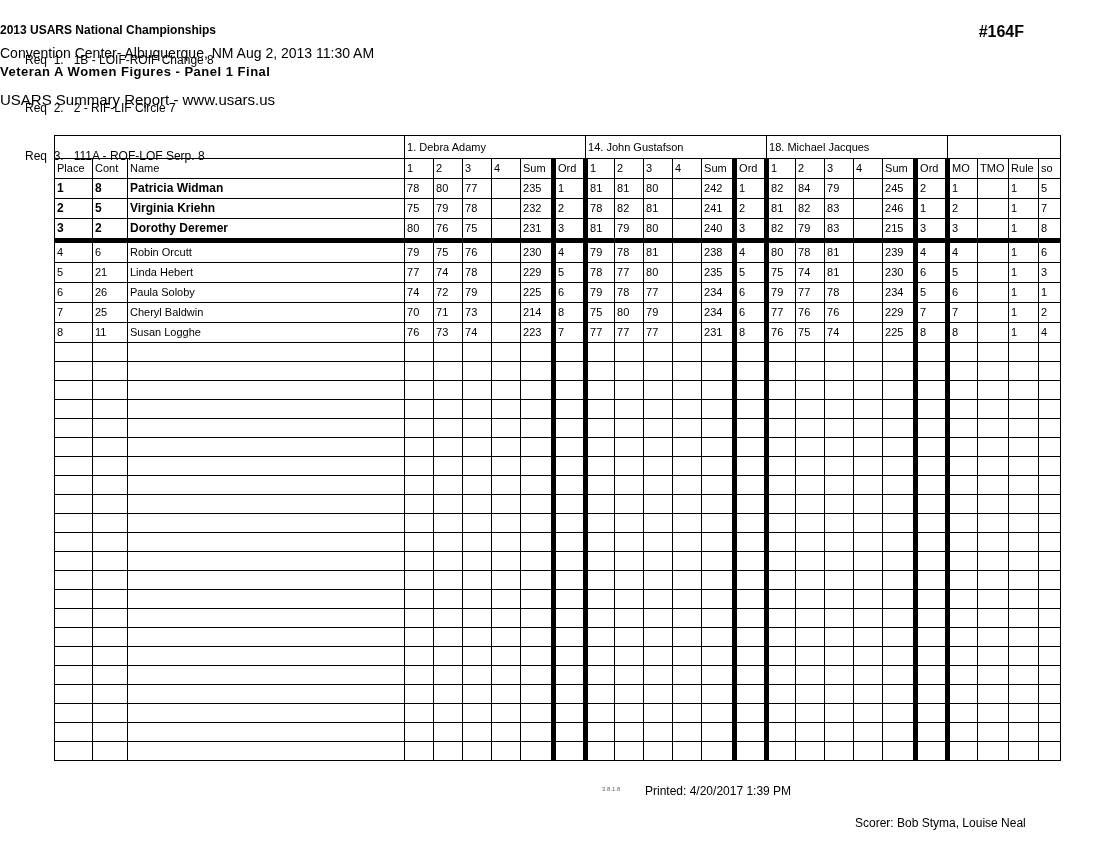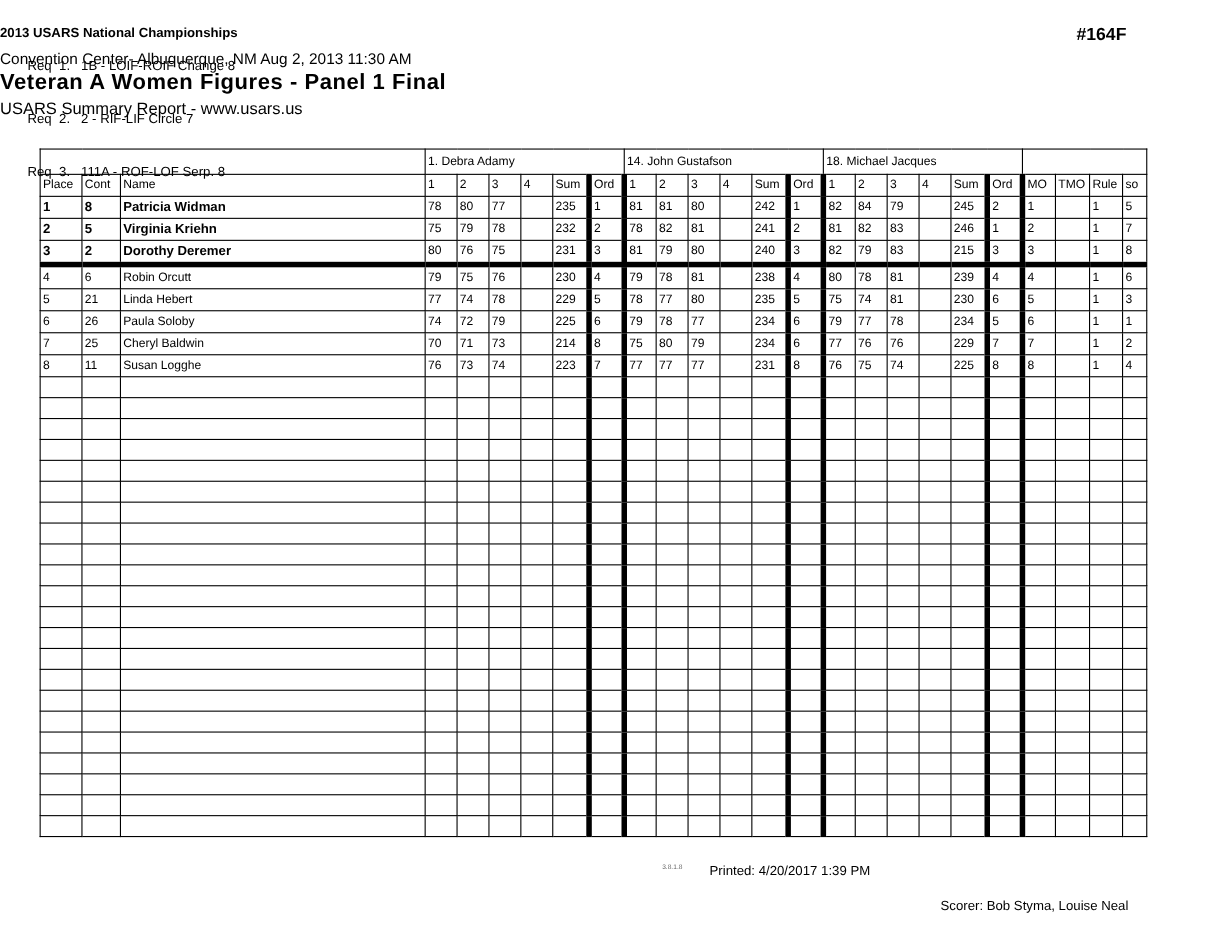--- a/index.html
+++ b/index.html
@@ -12,25 +12,25 @@
     font-family: "Liberation Sans", "DejaVu Sans", sans-serif;
     overflow: hidden;
   }
   
   .reqs {
     position: absolute; left: 25px; top: 20px;
     font-size: 12px; line-height: 16px; white-space: pre;
   }
   .title   { position: absolute; left: 0; right: 0; top: 23px; font-size: 12px; font-weight: bold; }
   .venue   { position: absolute; left: 0; right: 0; top: 45px; font-size: 14px; }
-  .event   { position: absolute; left: 0; right: 0; top: 64px; font-size: 20px; font-weight: bold; letter-spacing: 0.5px; }
+  .event   { position: absolute; left: 0; right: 0; top: 64px; font-size: 13px; font-weight: bold; letter-spacing: 0.5px; }
   .report  { position: absolute; left: 0; right: 0; top: 91px; font-size: 15px; }
   .docnum  { position: absolute; right: 76px; top: 23px; font-size: 16px; font-weight: bold; }
   
-  .tablewrap { position: absolute; left: 20px; top: 135px; padding-left: 16px; }
+  .tablewrap { position: absolute; left: 38px; top: 135px; padding-left: 16px; }
   table.results {
     border-collapse: collapse; table-layout: fixed;
     width: 1006px; font-size: 11px;
   }
   table.results td, table.results th {
     border: 1px solid #000;
     height: 19px; line-height: 19px;
     padding: 0 2px;
     font-weight: normal; text-align: left;
     overflow: hidden; white-space: nowrap;

